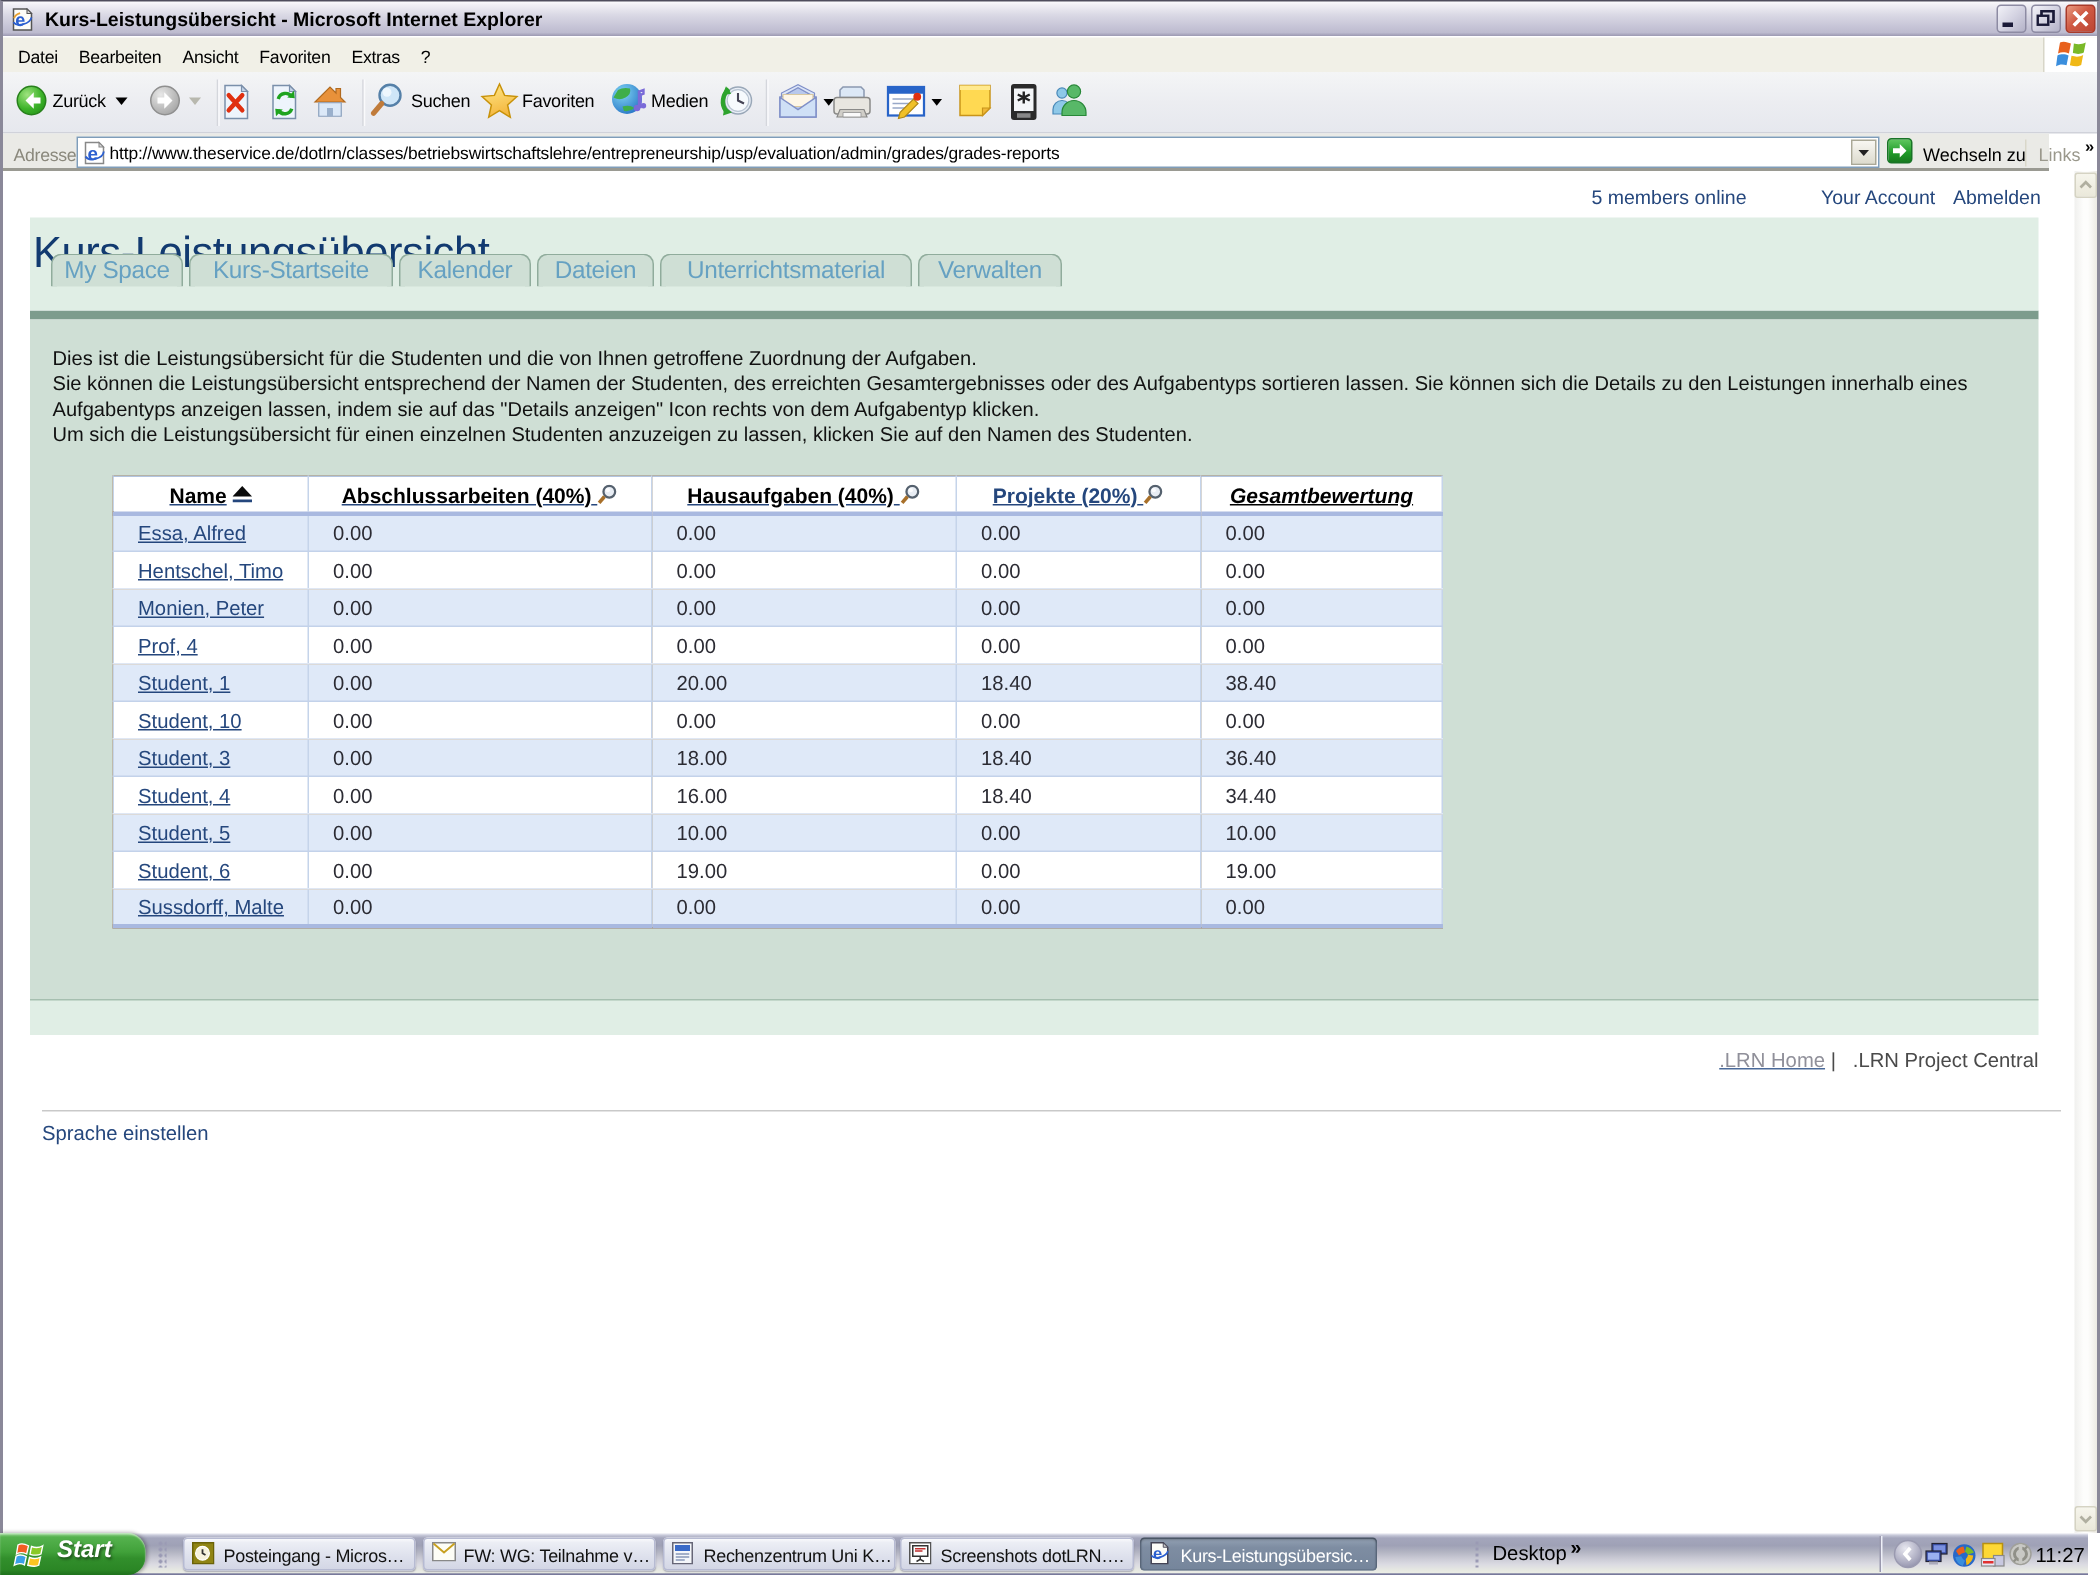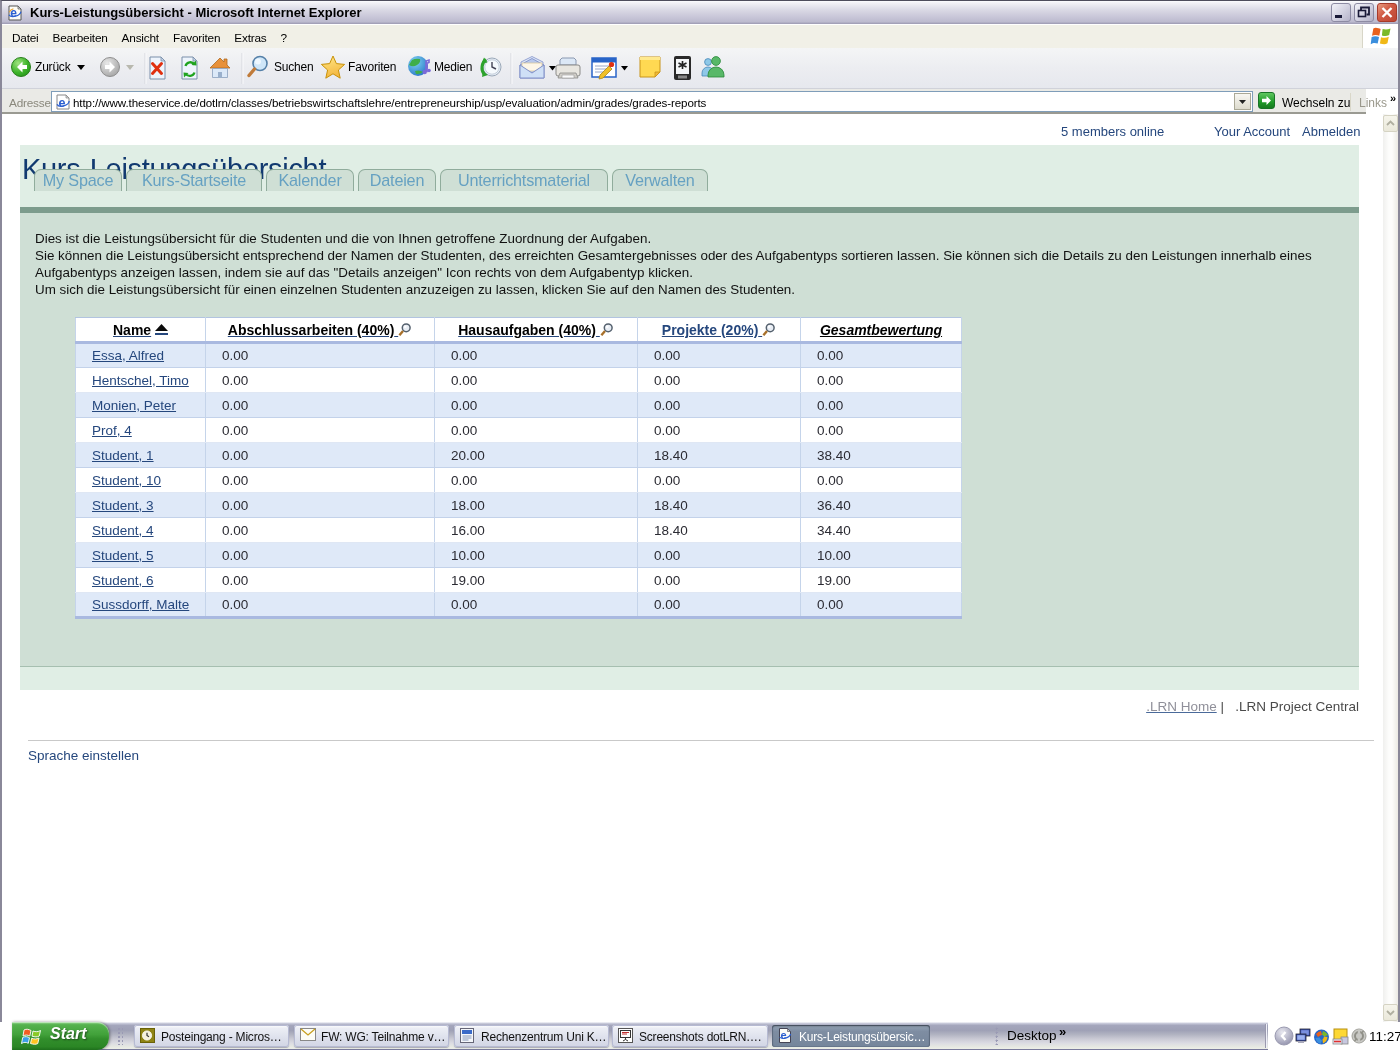--- a/index.html
+++ b/index.html
@@ -28,21 +28,21 @@
 }
 #addrbar {
   position:absolute; left:2px; top:89px; width:1364px; height:25px;
   background:#eaeae6; font-size:13px; border-bottom:2px solid #9a9a92;padding-left:44px;
 }
 #addrlabel { position:absolute; left:7px; top:7px; color:#8a887c; font-size:11.8px; letter-spacing:-0.2px; }
 #addrfield { position:absolute; left:49px; top:2px; width:1202px; height:21px; background:#fff; border:1px solid #7f9db9; }
 #addrurl { position:absolute; left:21px; top:4px; color:#000; font-size:11.6px; letter-spacing:-0.1px; white-space:nowrap; }
 #pagearea { position:absolute; left:2px; top:114px; width:1381px; height:908px; background:#fff; overflow:hidden; }
 #vscroll { position:absolute; left:1383px; top:114px; width:15px; height:908px; background:linear-gradient(to right,#f0f0ee, #fdfdfc 40%,#fdfdfc 60%,#eceae4); }
-#taskbar { position:absolute; left:12px; top:1022px; width:1256px; height:28px;
+#taskbar { position:absolute; left:0; top:1022px; width:1392px; height:28px;
   background:linear-gradient(to bottom,#fbfbfd 0%,#c8cada 5%,#a4a6bc 12%,#9fa1b6 30%,#b2b4c2 45%,#c9c9d4 60%,#dbdbe2 75%,#e6e8e2 88%,#eceee6 95%,#7b7c9e 97%,#76779a 100%); }
 
 #memberrow { position:absolute; left:0; top:0; width:1381px; height:31px; background:#fff; font-size:13px; color:#25477d; }
 #pg { position:absolute; left:18px; top:31px; width:1339px; }
 #pgtop { height:62px; background:#e0eee5; position:relative; }
 #pgheading { position:absolute; left:2px; top:8px; font-size:29px; color:#123a70; letter-spacing:-0.3px; }
 #tabs { position:absolute; left:0; bottom:16px; height:22px; width:100%; }
 .tab { position:absolute; bottom:0; height:22px; background:#cfdfd5; border:1px solid #90ac9c; border-bottom:none; border-radius:7px 7px 0 0; color:#66a1c2; font-size:16.2px; letter-spacing:-0.2px; text-align:center; line-height:21px; }
 #pgbar { height:6px; background:#7d9c8d; }
 #pgmain { background:#cfdfd5; height:453px; position:relative; }

